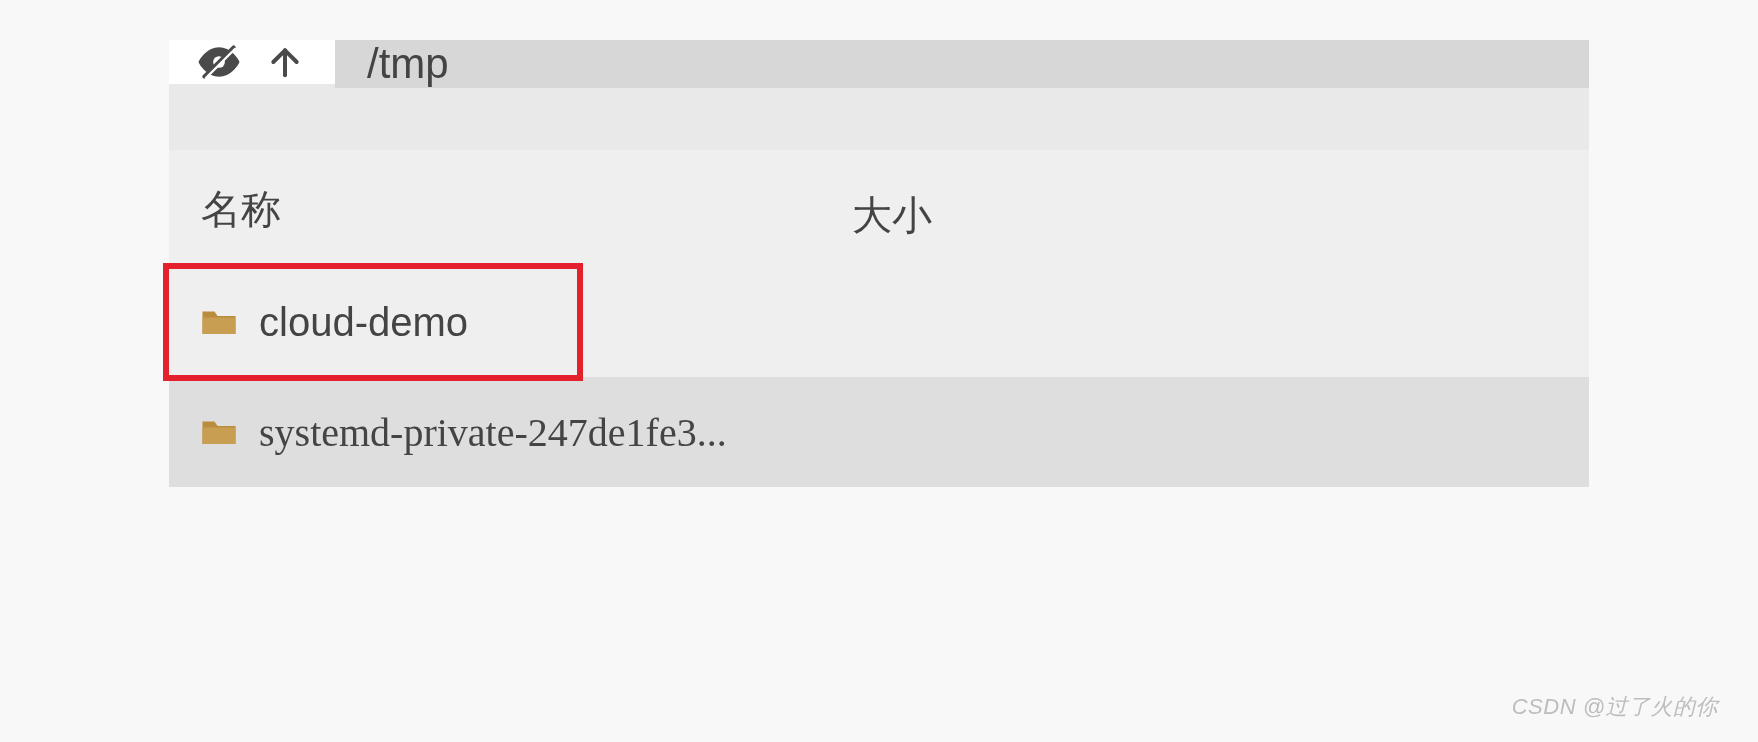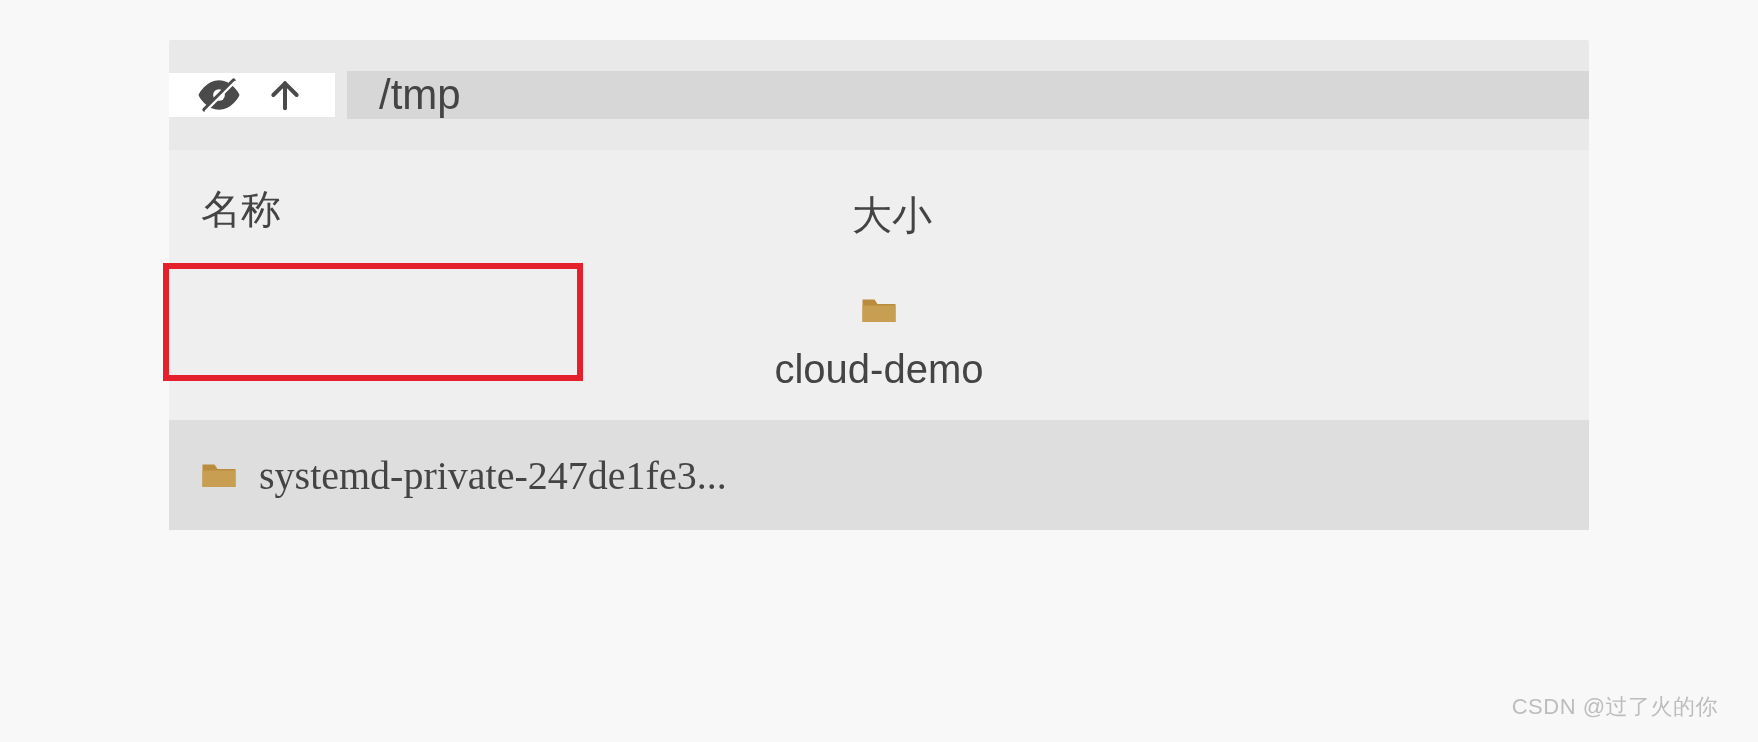--- a/index.html
+++ b/index.html
@@ -16,23 +16,22 @@
       position: relative;
     }
     .panel {
       background: #e9e9e9;
       width: 1420px;
       margin: 0 auto;
       border-radius: 2px;
     }
     .toolbar {
       display: flex;
-      align-items: center;
+      align-items: flex-start;
       height: 110px;
-      gap: 12px;
     }
     .toolbar-buttons {
       background: #ffffff;
       display: flex;
       align-items: center;
       padding: 0 28px;
       gap: 22px;
     }
     .icon-btn {
       width: 44px;
@@ -100,20 +99,21 @@
       overflow: hidden;
       text-overflow: ellipsis;
     }
     .watermark {
       position: absolute;
       bottom: 20px;
       right: 40px;
       font-size: 22px;
       color: #bdbdbd;
       letter-spacing: 0.5px;
+      font-style: italic;
     }
   </style>
 </head>
 <body>
 
 <div class="panel">
   <div class="toolbar">
     <div class="toolbar-buttons">
       <div class="icon-btn">
         <svg width="44" height="44" viewBox="0 0 24 24" fill="none" stroke="currentColor" stroke-width="2.2" stroke-linecap="round" stroke-linejoin="round">
@@ -134,21 +134,21 @@
       <span>/tmp</span>
     </div>
   </div>
 
   <div class="headers">
     <div class="col-name">名称</div>
     <div class="col-size">大小</div>
   </div>
 
   <div class="file-list">
-    <div class="file-row highlighted" style="position:relative;flex-direction:column;">
+    <div class="file-row highlighted" style="position:relative;">
       <div class="highlight-box" style="top:-4px;left:-6px;width:420px;height:118px;"></div>
       <svg class="folder-icon" viewBox="0 0 24 20">
         <path d="M1 3 L1 18 L23 18 L23 6 L11 6 L9 3 Z" fill="#b98c3e"></path>
         <path d="M1 7 L23 7 L23 18 L1 18 Z" fill="#c89e52"></path>
       </svg>
       <span class="file-name">cloud-demo</span>
     </div>
     <div class="file-row alt">
       <svg class="folder-icon" viewBox="0 0 24 20">
         <path d="M1 3 L1 18 L23 18 L23 6 L11 6 L9 3 Z" fill="#b98c3e"></path>

